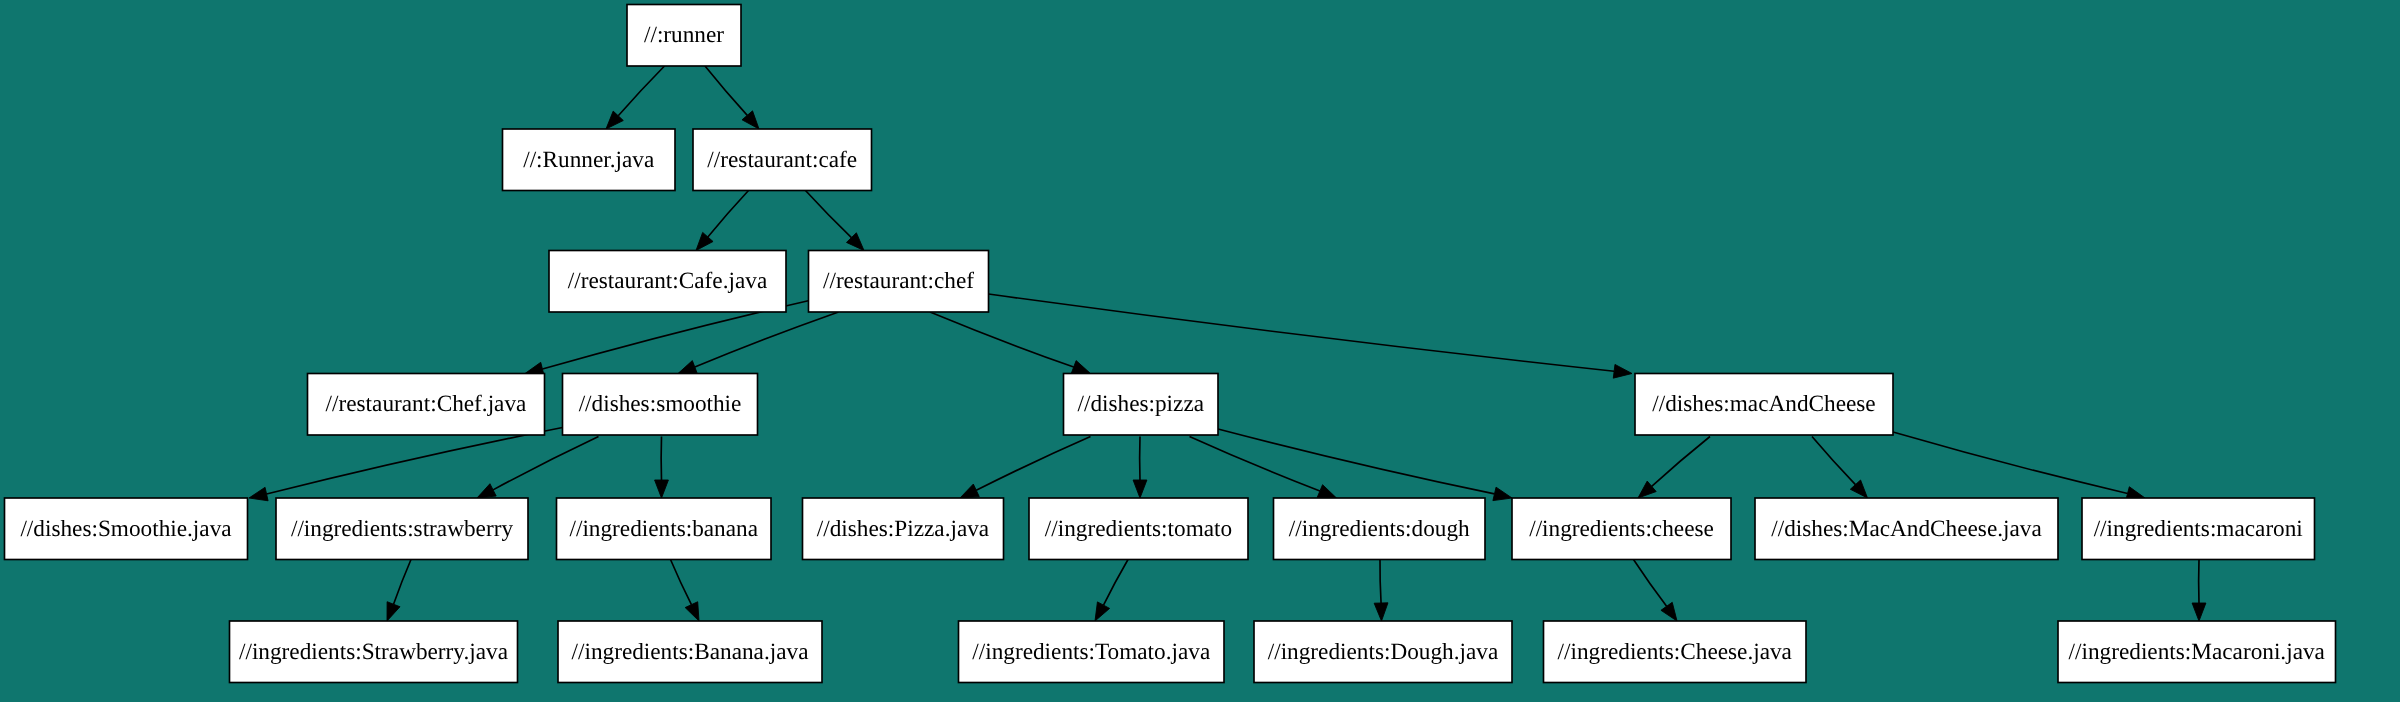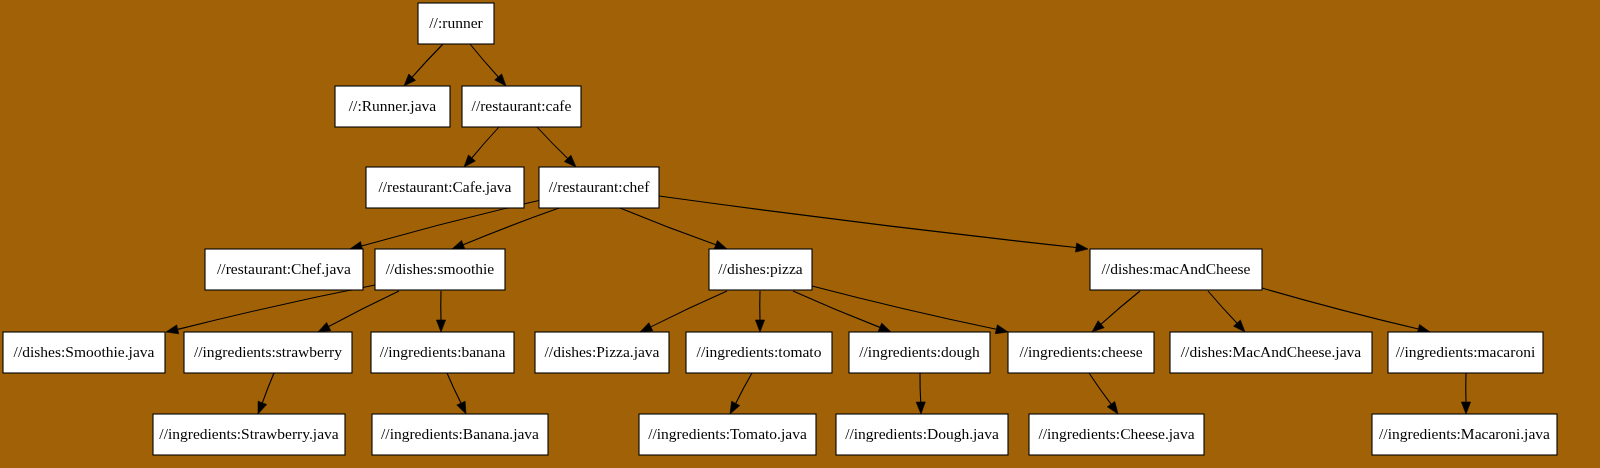--- a/index.html
+++ b/index.html
@@ -4,21 +4,21 @@
 <style>
   html, body {
     margin: 0;
     padding: 0;
     background: #ffffff;
   }
   #graph-root {
     position: relative;
     width: 1600px;
     height: 468px;
-    background: #a16207;
+    background: #0f766e;
     overflow: hidden;
     font-family: "Liberation Serif", "DejaVu Serif", serif;
   }
   #graph-svg {
     position: absolute;
     top: 0;
     left: 0;
     width: 1600px;
     height: 468px;
     display: block;

